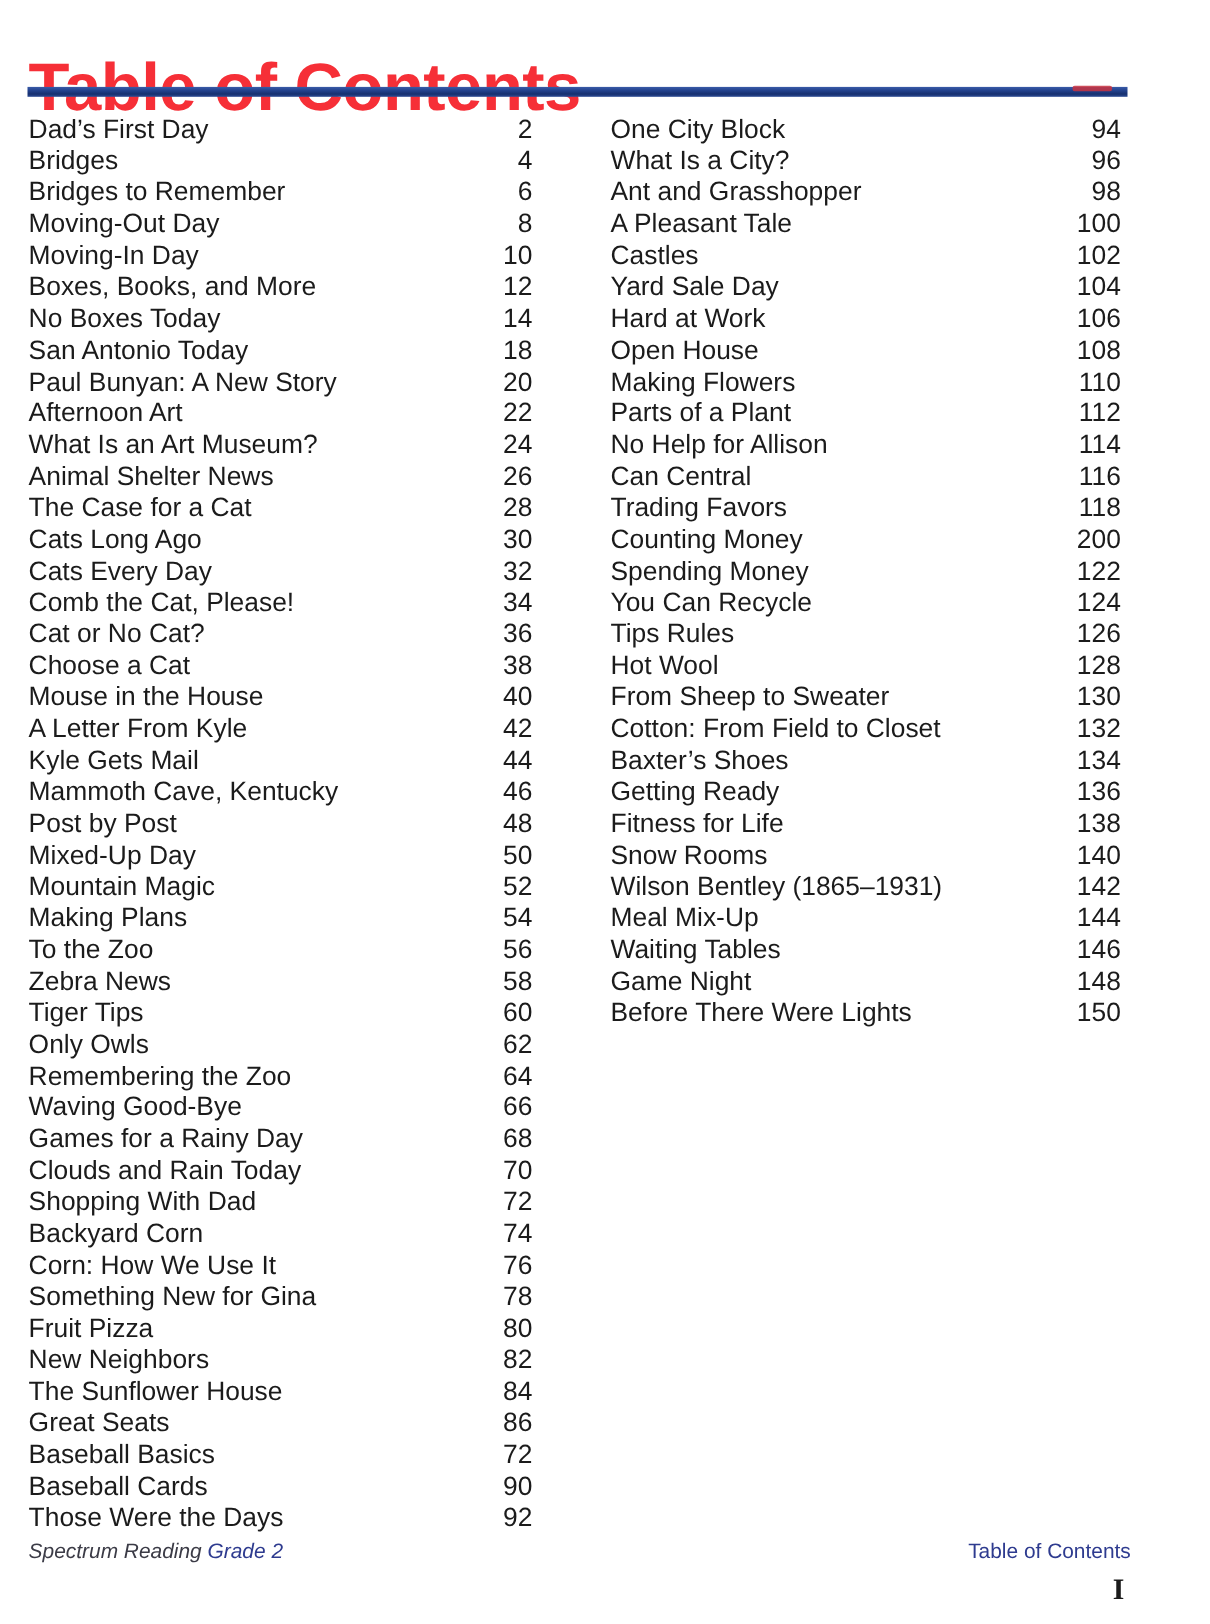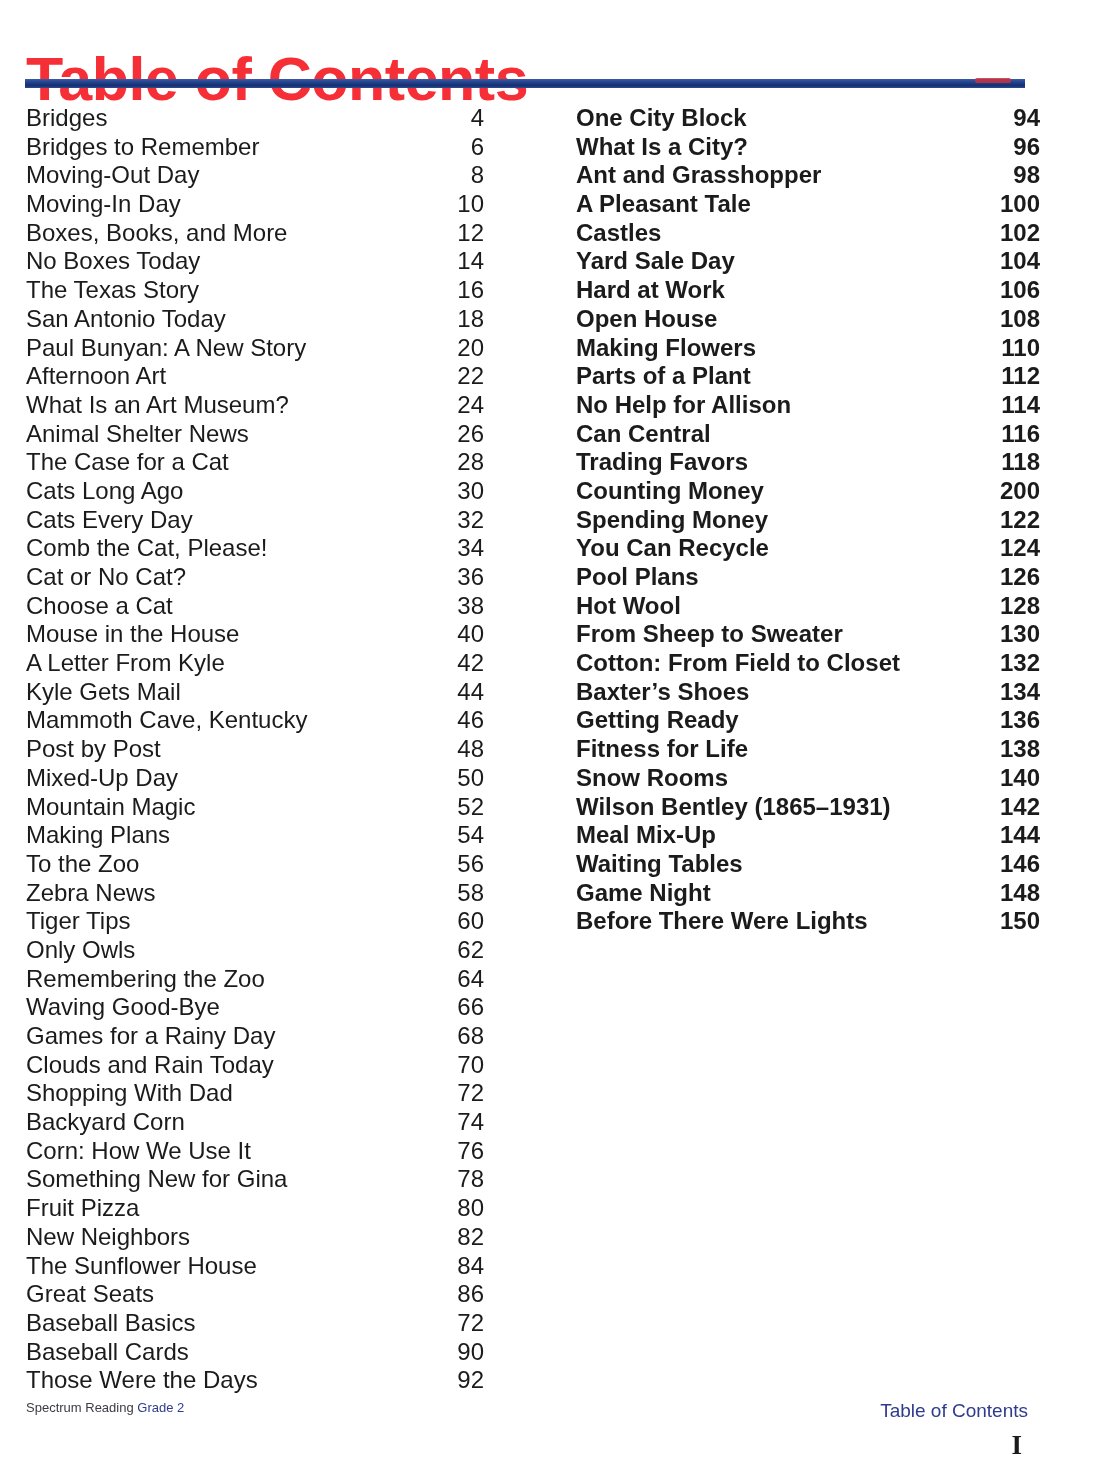--- a/index.html
+++ b/index.html
@@ -52,21 +52,21 @@
     opacity: 0.85;
     border-radius: 2px;
   }
 
   
   .toc-column {
     position: absolute;
     top: 104px;
   }
   #toc-column-left  { left: 26px;  width: 458px; }
-  #toc-column-right { left: 576px; width: 464px; font-weight: bold; }
+  #toc-column-right { left: 555px; width: 464px; }
 
   .toc-entry {
     display: flex;
     align-items: baseline;
     height: 28.7px;
     font-size: 24px;
     color: #1b1b1b;
     white-space: nowrap;
   }
   .toc-entry-title {
@@ -89,23 +89,24 @@
   .toc-entry-page {
     flex: 0 0 auto;
     text-align: right;
   }
 
   
   #footer-left {
     position: absolute;
     left: 26px;
     top: 1400px;
-    font-size: 13px;
+    font-size: 19px;
     color: #3b3b46;
     white-space: nowrap;
+    font-style: italic;
   }
   #footer-left .footer-grade {
     color: #2e3b8f;
   }
   #footer-right {
     position: absolute;
     right: 72px;
     top: 1400px;
     font-size: 19px;
     color: #2e3b8f;
@@ -125,20 +126,25 @@
 </head>
 <body>
 
 <h1 id="page-title">Table of Contents</h1>
 
 <div id="title-rule"></div>
 <div id="title-rule-smudge"></div>
 
 <div class="toc-column" id="toc-column-left">
     <div class="toc-entry">
+      <span class="toc-entry-title">Dad’s First Day</span>
+      <span class="toc-entry-leader"></span>
+      <span class="toc-entry-page">2</span>
+    </div>
+    <div class="toc-entry">
       <span class="toc-entry-title">Bridges</span>
       <span class="toc-entry-leader"></span>
       <span class="toc-entry-page">4</span>
     </div>
     <div class="toc-entry">
       <span class="toc-entry-title">Bridges to Remember</span>
       <span class="toc-entry-leader"></span>
       <span class="toc-entry-page">6</span>
     </div>
     <div class="toc-entry">
@@ -155,25 +161,20 @@
       <span class="toc-entry-title">Boxes, Books, and More</span>
       <span class="toc-entry-leader"></span>
       <span class="toc-entry-page">12</span>
     </div>
     <div class="toc-entry">
       <span class="toc-entry-title">No Boxes Today</span>
       <span class="toc-entry-leader"></span>
       <span class="toc-entry-page">14</span>
     </div>
     <div class="toc-entry">
-      <span class="toc-entry-title">The Texas Story</span>
-      <span class="toc-entry-leader"></span>
-      <span class="toc-entry-page">16</span>
-    </div>
-    <div class="toc-entry">
       <span class="toc-entry-title">San Antonio Today</span>
       <span class="toc-entry-leader"></span>
       <span class="toc-entry-page">18</span>
     </div>
     <div class="toc-entry">
       <span class="toc-entry-title">Paul Bunyan: A New Story</span>
       <span class="toc-entry-leader"></span>
       <span class="toc-entry-page">20</span>
     </div>
     <div class="toc-entry">
@@ -433,21 +434,21 @@
       <span class="toc-entry-title">Spending Money</span>
       <span class="toc-entry-leader"></span>
       <span class="toc-entry-page">122</span>
     </div>
     <div class="toc-entry">
       <span class="toc-entry-title">You Can Recycle</span>
       <span class="toc-entry-leader"></span>
       <span class="toc-entry-page">124</span>
     </div>
     <div class="toc-entry">
-      <span class="toc-entry-title">Pool Plans</span>
+      <span class="toc-entry-title">Tips Rules</span>
       <span class="toc-entry-leader"></span>
       <span class="toc-entry-page">126</span>
     </div>
     <div class="toc-entry">
       <span class="toc-entry-title">Hot Wool</span>
       <span class="toc-entry-leader"></span>
       <span class="toc-entry-page">128</span>
     </div>
     <div class="toc-entry">
       <span class="toc-entry-title">From Sheep to Sweater</span>

